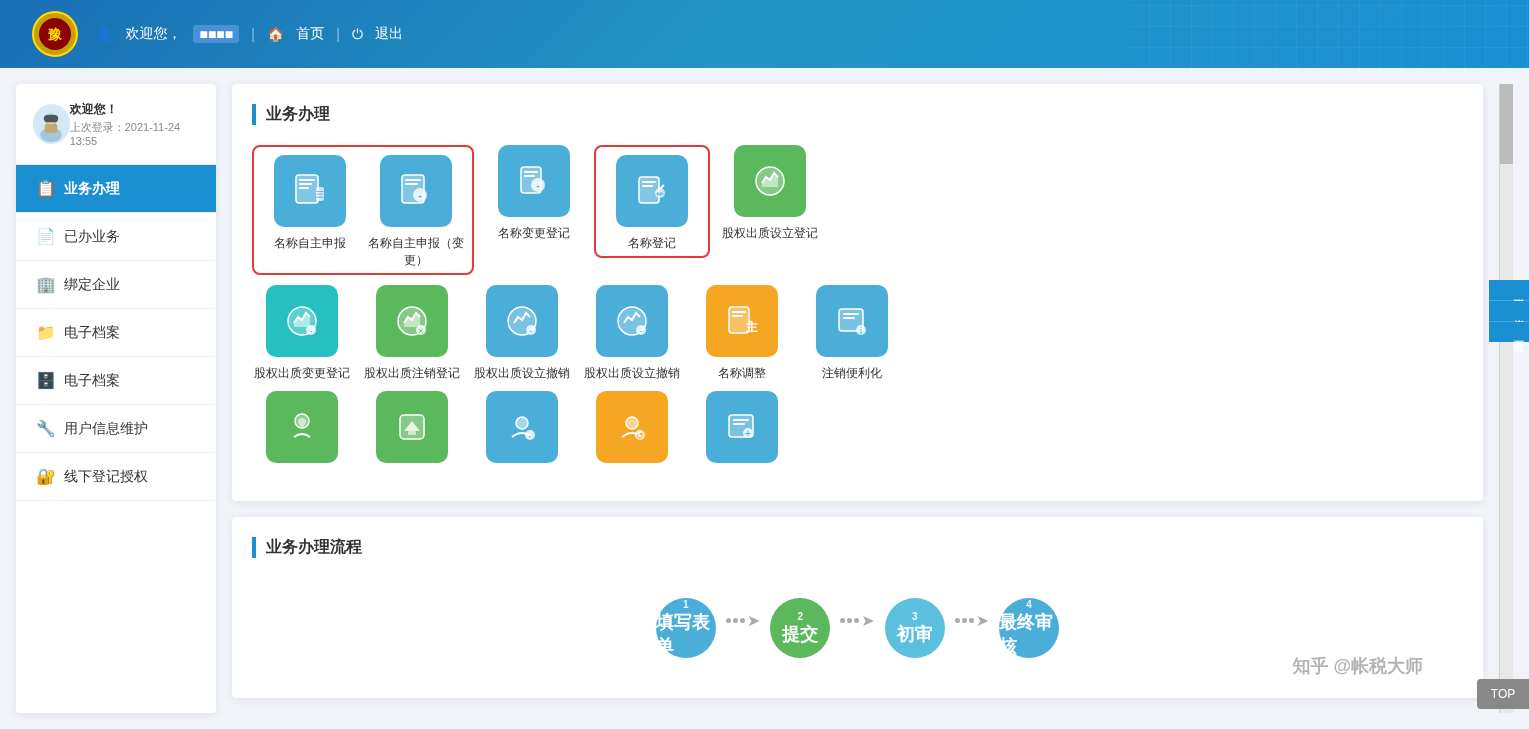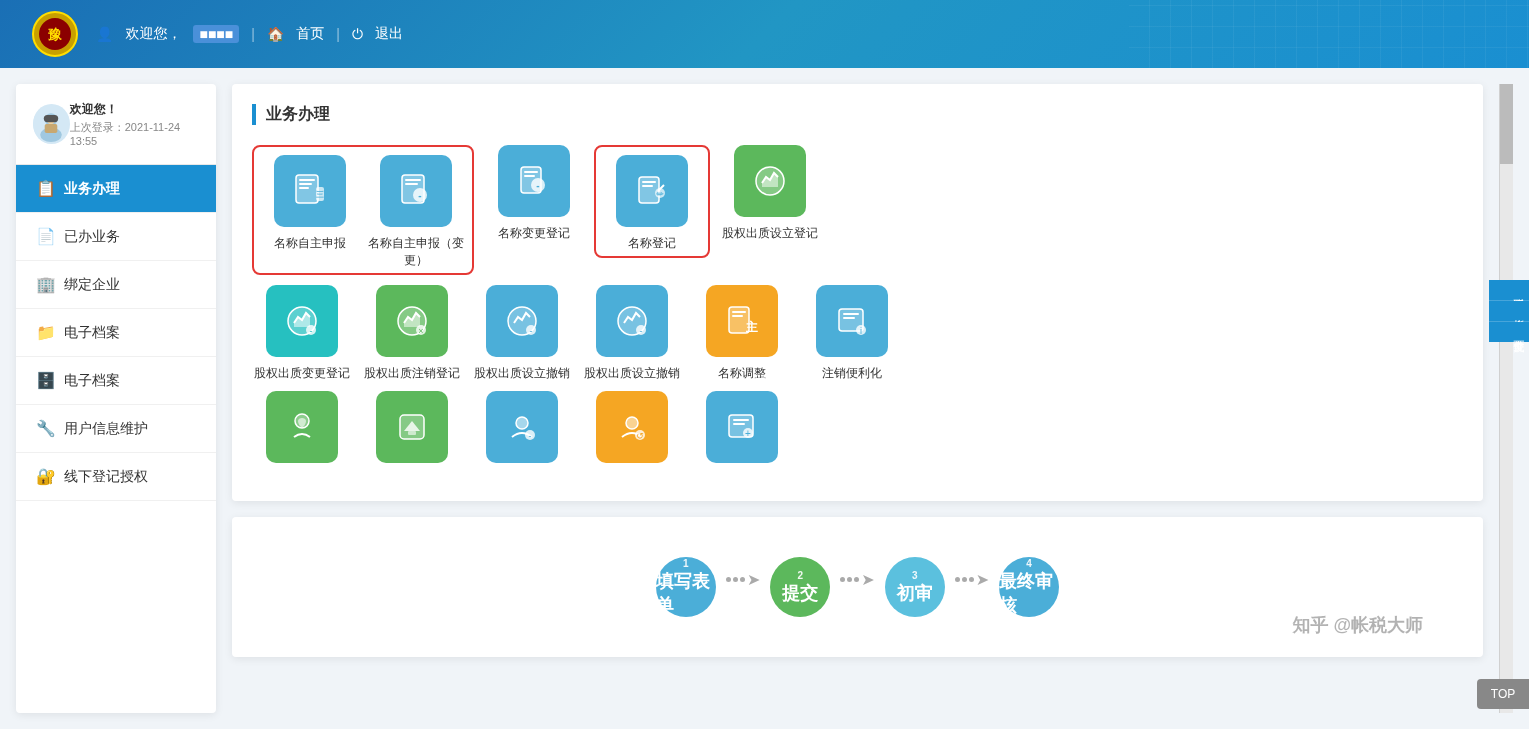--- a/index.html
+++ b/index.html
@@ -563,20 +563,21 @@
               <circle cx="24" cy="24" r="5" fill="white" fill-opacity="0.8"></circle>
               <text x="24" y="28" text-anchor="middle" fill="#4baed8" font-size="10">+</text>
             </svg>
           </div>
           <div class="biz-label"></div>
         </div>
       </div>
     </div>
 
     <div class="section-card" style="position:relative;">
+      <div class="section-title">业务办理流程</div>
 
       <div class="process-flow">
 
         <div class="process-step">
           <div class="process-circle" style="background:#4baed8;">
             <span class="step-num">1</span>
             <span class="step-label">填写表单</span>
           </div>
         </div>
 

